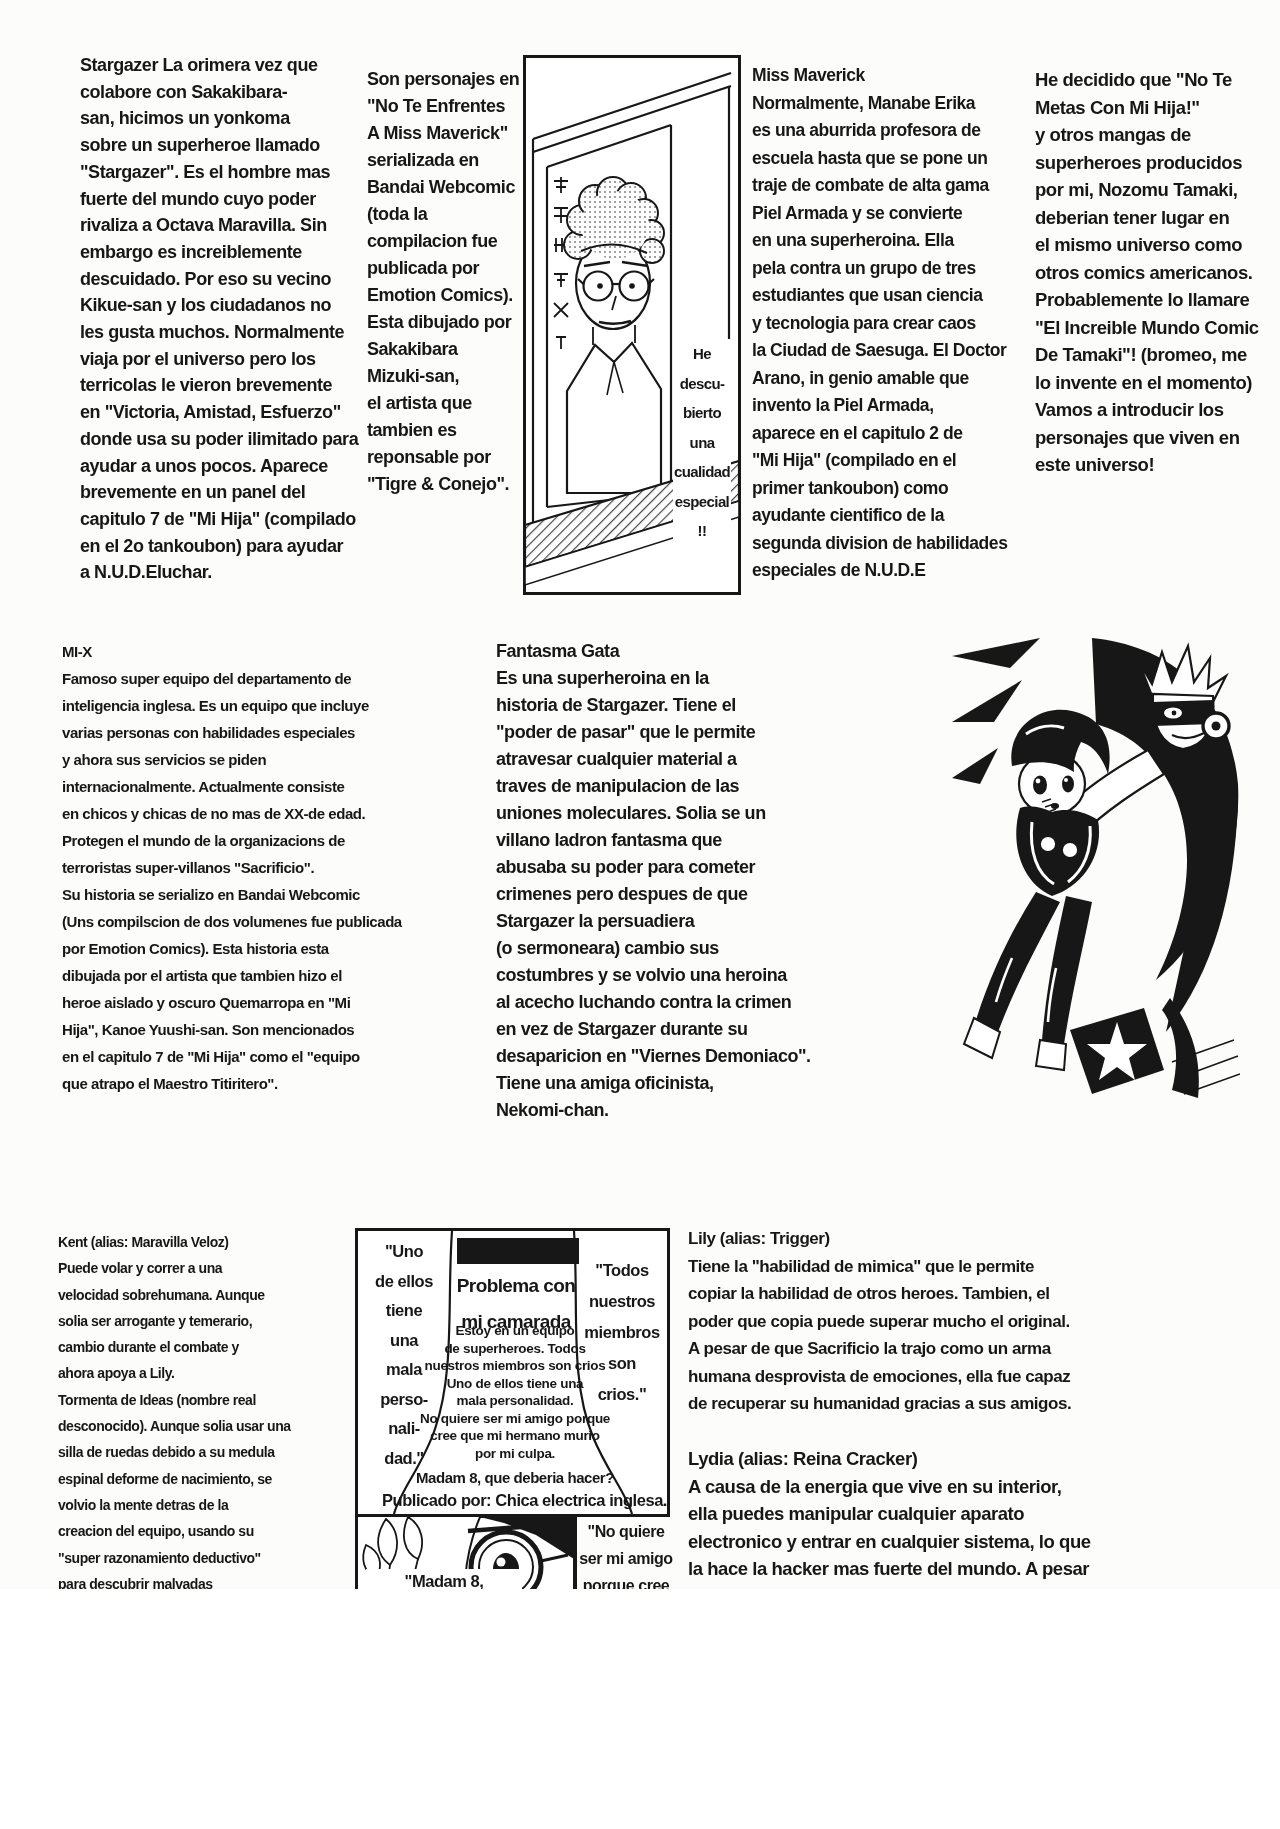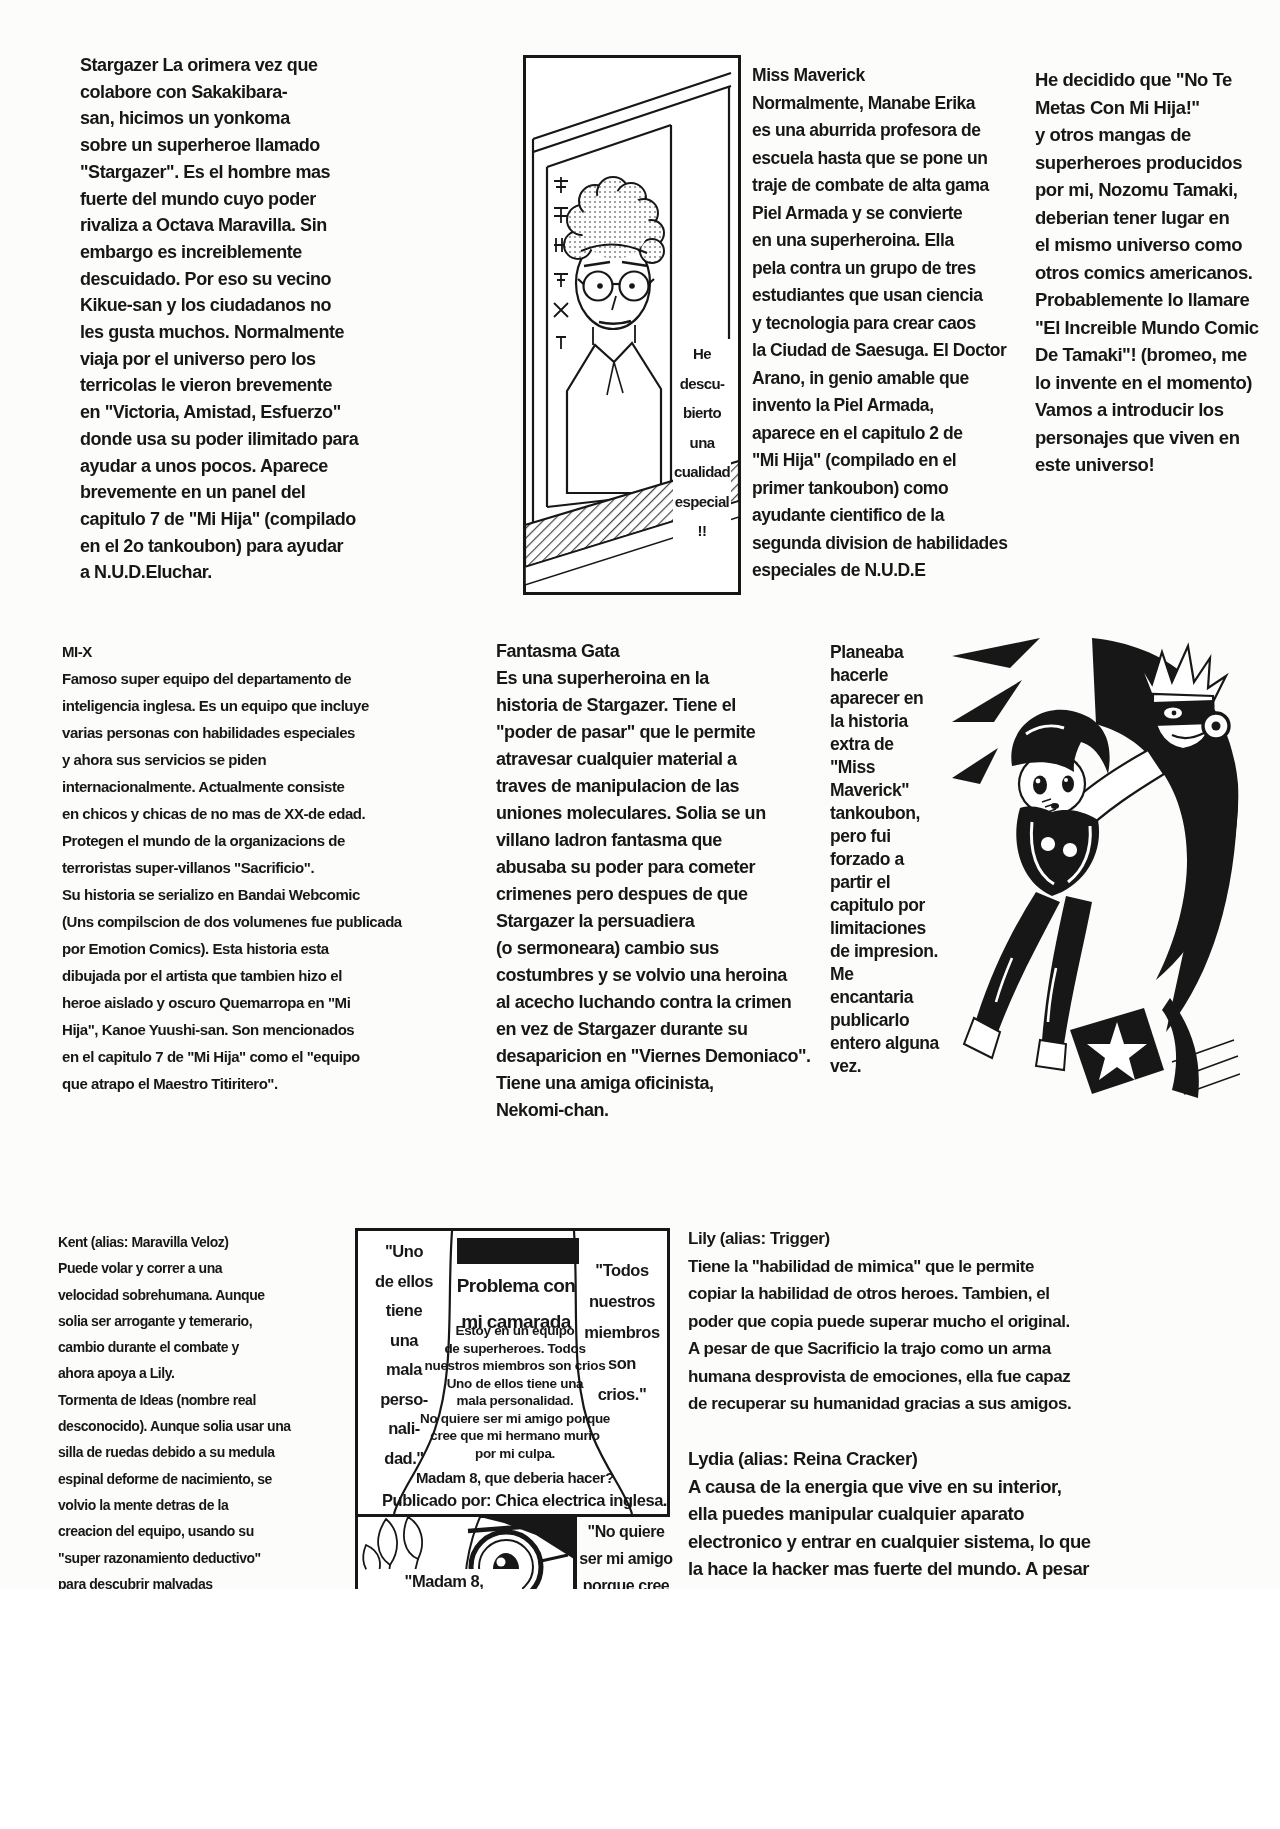--- a/index.html
+++ b/index.html
@@ -37,20 +37,36 @@
 viaja por el universo pero los
 terricolas le vieron brevemente
 en "Victoria, Amistad, Esfuerzo"
 donde usa su poder ilimitado para
 ayudar a unos pocos. Aparece
 brevemente en un panel del
 capitulo 7 de "Mi Hija" (compilado
 en el 2o tankoubon) para ayudar
 a N.U.D.Eluchar.</div>
 
+  <div class="tb" style="left:367px;top:66px;width:162px;font-size:18px;line-height:27px;">Son personajes en
+"No Te Enfrentes
+A Miss Maverick"
+serializada en
+Bandai Webcomic
+(toda la
+compilacion fue
+publicada por
+Emotion Comics).
+Esta dibujado por
+Sakakibara
+Mizuki-san,
+el artista que
+tambien es
+reponsable por
+"Tigre &amp; Conejo".</div>
 
   <div class="panel noborder" style="left:523px;top:55px;width:218px;height:540px;">
     <svg width="218" height="540" viewBox="0 0 218 540">
       <defs>
         <pattern id="hatch" width="7" height="7" patternUnits="userSpaceOnUse" patternTransform="rotate(45)">
           <rect width="7" height="7" fill="#ffffff"></rect>
           <line x1="0" y1="0" x2="0" y2="7" stroke="#444" stroke-width="2.4"></line>
         </pattern>
         <pattern id="tone" width="5" height="5" patternUnits="userSpaceOnUse">
           <rect width="5" height="5" fill="#ffffff"></rect>
@@ -199,39 +215,20 @@
 crimenes pero despues de que
 Stargazer la persuadiera
 (o sermoneara) cambio sus
 costumbres y se volvio una heroina
 al acecho luchando contra la crimen
 en vez de Stargazer durante su
 desaparicion en "Viernes Demoniaco".
 Tiene una amiga oficinista,
 Nekomi-chan.</div>
 
-  <div class="tb" style="left:830px;top:641px;width:122px;font-size:17.5px;line-height:23px;">Planeaba
-hacerle
-aparecer en
-la historia
-extra de
-"Miss
-Maverick"
-tankoubon,
-pero fui
-forzado a
-partir el
-capitulo por
-limitaciones
-de impresion.
-Me
-encantaria
-publicarlo
-entero alguna
-vez.</div>
 
   <div class="abs" style="left:952px;top:638px;width:288px;height:482px;">
     <svg width="288" height="482" viewBox="0 0 288 482">
 
       <path d="M140,0 C220,8 278,58 286,146 C290,228 254,300 204,342 C244,262 246,180 206,128 C186,102 164,92 144,86 Z" fill="#171717"></path>
       <path d="M286,146 C286,250 262,334 214,394 L234,302 244,210 Z" fill="#171717"></path>
       <path d="M218,360 C240,390 250,420 246,460 L220,452 C228,420 224,390 210,372 Z" fill="#171717"></path>
 
       <polygon points="0,18 88,0 58,30" fill="#171717"></polygon>
       <polygon points="0,84 70,42 42,84" fill="#171717"></polygon>

